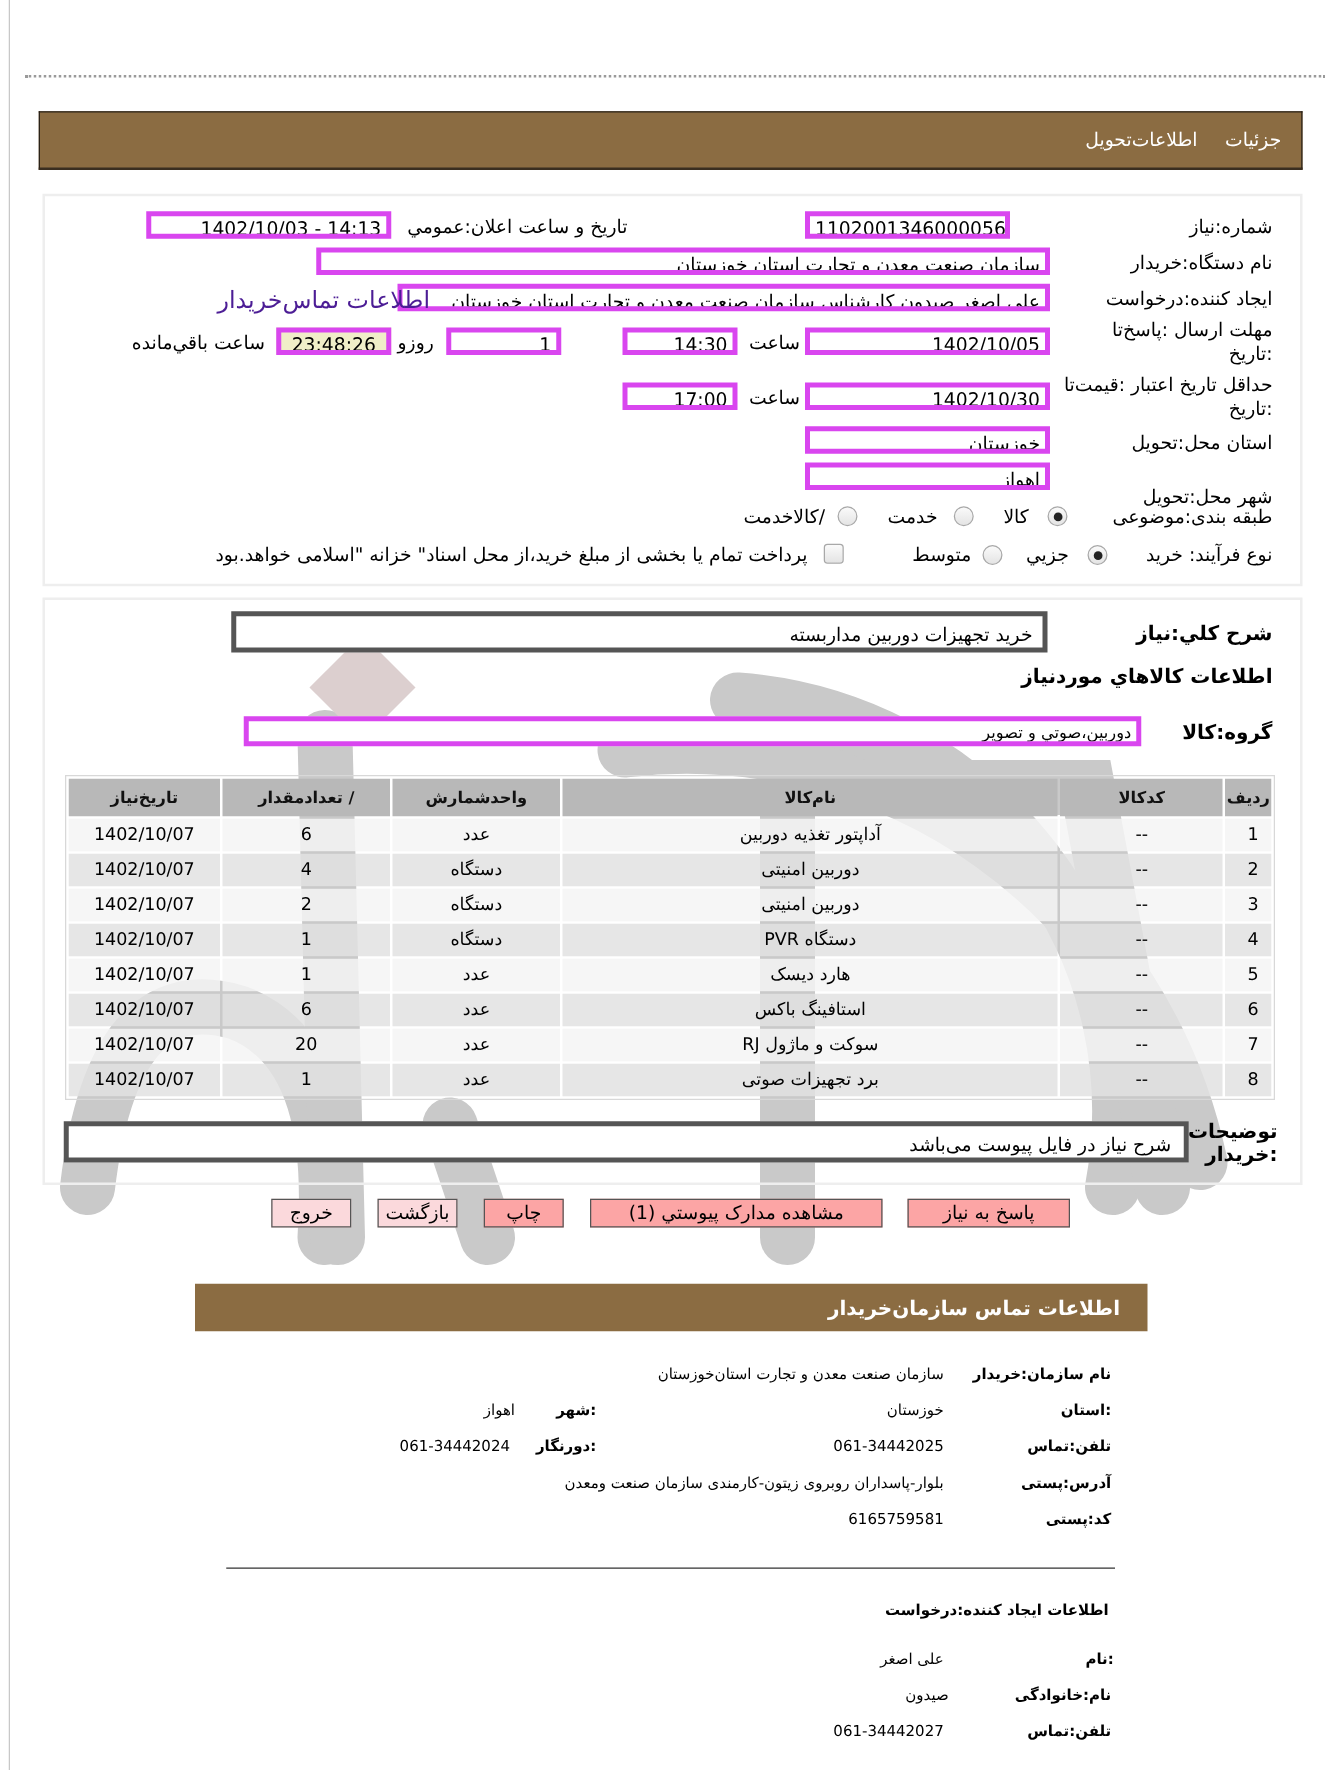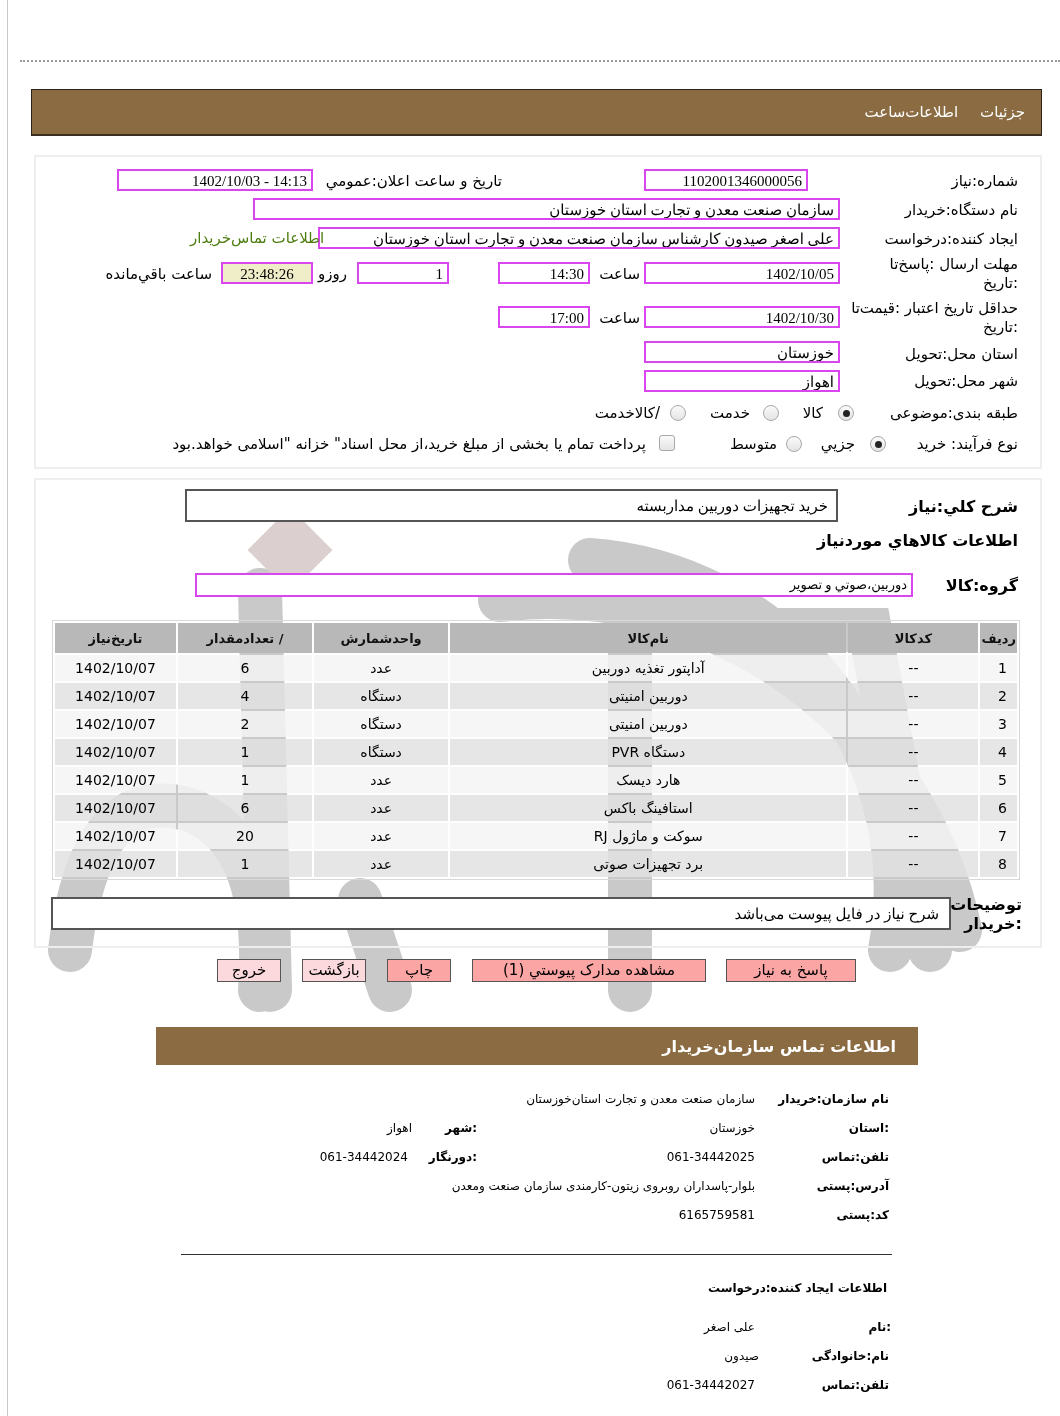--- a/index.html
+++ b/index.html
@@ -11,24 +11,24 @@
 
   .watermark { position: absolute; left: 30px; top: 430px; width: 1000px; height: 600px; pointer-events: none; z-index: 0; }
 
   .header-bar { position: absolute; left: 31px; top: 89px; width: 1011px; height: 47px; background: #8b6c42; border: 1px solid #2a2218; border-bottom: 2px solid #3a2e20; color: #fff; display: flex; align-items: center; padding-right: 16px; gap: 22px; font-size: 15px; z-index: 2; }
 
   .panel { position: absolute; border: 2px solid #eeeeee; background: transparent; z-index: 1; }
   .panel1 { left: 34px; top: 155px; width: 1008px; height: 314px; }
   .panel2 { left: 34px; top: 478px; width: 1008px; height: 470px; }
 
   .lbl { position: absolute; font-size: 15px; white-space: nowrap; z-index: 2; }
-  .field { position: absolute; border: 2px solid #d946ef; background: #fff; height: 22px; font-size: 15px; line-height: 20px; padding: 0 4px; white-space: nowrap; overflow: hidden; z-index: 2; text-align: right; font-family: Liberation Serif, serif; }
+  .field { position: absolute; border: 4px solid #d946ef; background: #fff; height: 22px; font-size: 15px; line-height: 20px; padding: 0 4px; white-space: nowrap; overflow: hidden; z-index: 2; text-align: right; }
   .field.ltr { direction: ltr; text-align: right; }
   .field.countdown { background: #f0eec8; text-align: center; direction: ltr; }
-  .link { position: absolute; color: #4d7c0f; font-size: 15px; white-space: nowrap; z-index: 2; cursor: pointer; margin-left: 16px; }
+  .link { position: absolute; color: #4c1d95; font-size: 19px; white-space: nowrap; z-index: 2; cursor: pointer; }
 
   .radio { position: absolute; width: 16px; height: 16px; border-radius: 50%; border: 1px solid #a8a8a8; background: linear-gradient(#fafafa,#e4e4e4); z-index: 2; }
   .radio.checked::after { content: ""; position: absolute; left: 4px; top: 4px; width: 7px; height: 7px; border-radius: 50%; background: #222; }
   .checkbox { position: absolute; width: 16px; height: 16px; border: 1px solid #a8a8a8; border-radius: 3px; background: linear-gradient(#fafafa,#e4e4e4); z-index: 2; }
 
   .bold-lbl { position: absolute; font-weight: bold; font-size: 16px; white-space: nowrap; z-index: 2; }
 
   table.items { position: absolute; left: 52px; top: 620px; width: 968px; border-collapse: separate; border-spacing: 2px; border: 1px solid #d8d8d8; z-index: 2; font-size: 14px; }
   table.items th { background: #b8b8b8; height: 30px; font-weight: bold; font-size: 13px; color: #111; text-align: center; }
   table.items td { height: 26px; text-align: center; background: rgba(245,245,245,0.85); }
@@ -57,21 +57,21 @@
     <path d="M600 560 L 600 200 L 840 200 L 900 520"></path>
     <path d="M40 520 Q 60 350 160 380 Q 240 410 230 560"></path>
     <path d="M240 560 L 230 160"></path>
     <path d="M360 560 L 330 470"></path>
   </g>
   <rect x="230" y="90" width="60" height="60" fill="#dccfcf" transform="rotate(45 260 120)"></rect>
 </svg>
 
 <div class="header-bar">
   <span>جزئيات</span>
-  <span>اطلاعات‌ساعت</span>
+  <span>اطلاعات‌تحويل</span>
 </div>
 
 <div class="panel panel1"></div>
 
 <span class="lbl" style="right:42px; top:172px;">شماره:نياز</span>
 <div class="field ltr" style="left:644px; top:169px; width:164px;">1102001346000056</div>
 
 <span class="lbl" style="right:558px; top:172px;">تاريخ و ساعت اعلان:عمومي</span>
 <div class="field ltr" style="left:117px; top:169px; width:196px;">1402/10/03 - 14:13</div>
 
@@ -94,21 +94,21 @@
 
 <span class="lbl" style="right:42px; top:299px;">حداقل تاريخ اعتبار :قيمت‌تا</span>
 <span class="lbl" style="right:42px; top:318px;">:تاريخ</span>
 <div class="field ltr" style="left:644px; top:306px; width:196px;">1402/10/30</div>
 <span class="lbl" style="right:420px; top:309px;">ساعت</span>
 <div class="field ltr" style="left:498px; top:306px; width:92px;">17:00</div>
 
 <span class="lbl" style="right:42px; top:345px;">استان محل:تحويل</span>
 <div class="field" style="left:644px; top:341px; width:196px;">خوزستان</div>
 
-<span class="lbl" style="right:42px; top:372px;">شهر محل:تحويل</span>
+<span class="lbl" style="right:42px; top:388px;">شهر محل:تحويل</span>
 <div class="field" style="left:644px; top:370px; width:196px;">اهواز</div>
 
 <span class="lbl" style="right:42px; top:404px;">طبقه بندی:موضوعی</span>
 <div class="radio checked" style="left:838px; top:405px;"></div>
 <span class="lbl" style="right:237px; top:404px;">کالا</span>
 <div class="radio" style="left:763px; top:405px;"></div>
 <span class="lbl" style="right:310px; top:404px;">خدمت</span>
 <div class="radio" style="left:670px; top:405px;"></div>
 <span class="lbl" style="right:400px; top:404px;">/کالاخدمت</span>
 

